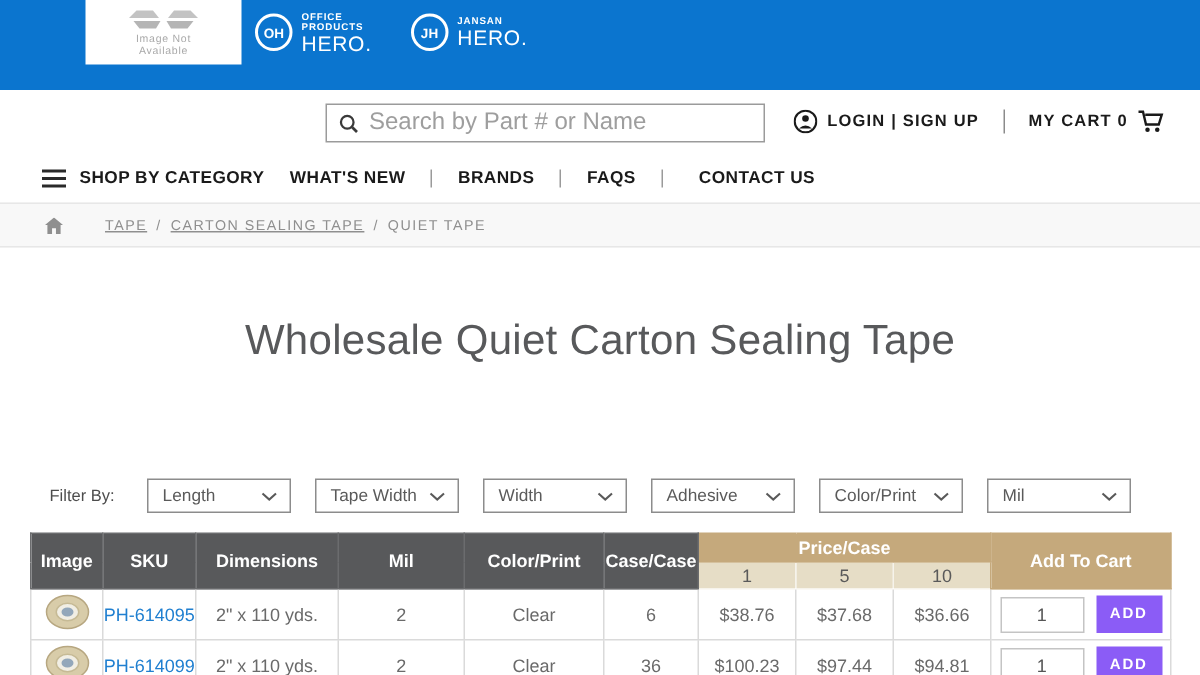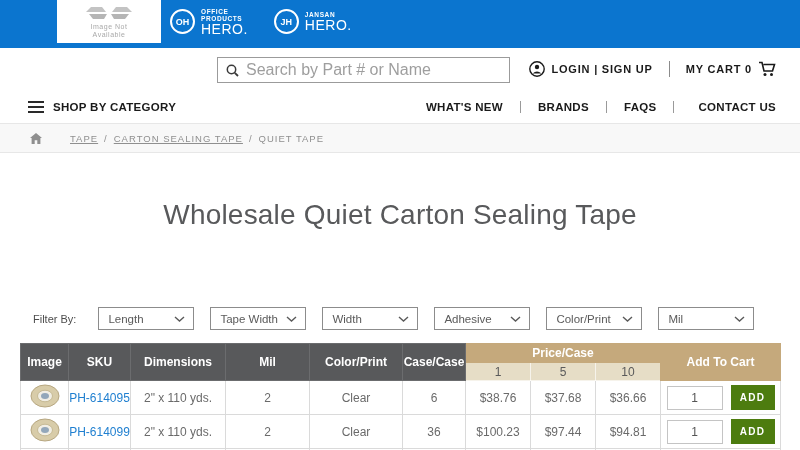--- a/index.html
+++ b/index.html
@@ -1,20 +1,20 @@
 <!DOCTYPE html>
 <html><head>
 <meta charset="utf-8">
 <style>
   * { margin:0; padding:0; box-sizing:border-box; }
   html,body { width:800px; height:450px; overflow:hidden; background:#fff;
               font-family:"Liberation Sans", sans-serif; }
 
   
-  .topbar { position:relative; height:48px; background:#0b75cf; }
+  .topbar { position:relative; height:60px; background:#0b75cf; }
   .logo-box { position:absolute; left:57px; top:0; width:104px; height:43px;
               background:#fff; display:flex; flex-direction:column;
               align-items:center; justify-content:center; cursor:pointer; }
   .logo-box .ph-text { font-size:7px; color:#a9a9a9; line-height:8px; text-align:center; letter-spacing:.5px; }
   .hero-logos { position:absolute; left:170px; top:0; height:43px; display:flex; align-items:center; gap:26px; }
   .hero-logo { display:flex; align-items:center; gap:6px; color:#fff; cursor:pointer; }
   .hero-badge { width:25px; height:25px; border:2px solid #fff; border-radius:50%;
                 display:flex; align-items:center; justify-content:center;
                 font-size:9px; font-weight:bold; }
   .hero-text .small { font-size:6.5px; font-weight:bold; letter-spacing:.6px; line-height:7px; }
@@ -26,21 +26,21 @@
                 border:1px solid #9b9b9b; display:flex; align-items:center; padding:0 8px; }
   .search-box input { border:none; outline:none; flex:1; font-size:16px; color:#444;
                       font-family:"Liberation Sans", sans-serif; margin-left:7px; }
   .search-box input::placeholder { color:#9e9e9e; }
   .account { position:absolute; right:24px; top:0; height:42px; display:flex; align-items:center; }
   .acct-link { display:flex; align-items:center; gap:6px; font-size:11px; font-weight:bold;
                letter-spacing:.8px; color:#1a1a1a; cursor:pointer; }
   .acct-divider { width:1px; height:16px; background:#8b8b8b; margin:0 16px; }
 
   
-  .nav-row { height:33px; display:flex; align-items:center; justify-content:space-between;
+  .nav-row { height:33px; display:flex; align-items:center; justify-content:flex-start;
              padding:0 24px 0 28px; background:#fff; }
   .shop-cat { display:flex; align-items:center; gap:9px; font-size:11.5px; font-weight:bold;
               letter-spacing:.3px; color:#1a1a1a; cursor:pointer; }
   .burger { display:flex; flex-direction:column; gap:3px; }
   .burger i { display:block; width:16px; height:2px; background:#2a2a2a; }
   .nav-items { display:flex; align-items:center; list-style:none; }
   .nav-items li { font-size:11.5px; font-weight:bold; letter-spacing:.3px; color:#1a1a1a;
                   padding:0 17px; cursor:pointer; }
   .nav-items li + li { border-left:1px solid #9a9a9a; }
   .nav-items li:last-child { padding-right:0;padding-left:24px; }
@@ -75,21 +75,21 @@
   th.tan { background:#c5a97c; border-color:#c5a97c; }
   th.tier { background:#e6ddc6; color:#5a5a5a; font-weight:normal;
             border-color:rgba(255,255,255,.65); }
   tbody tr { height:30px; }
   tbody td { color:#6a6a6a; text-align:center; background:#fff; }
   td.sku a { color:#1f7fd0; text-decoration:none; cursor:pointer; }
   td.img-cell { padding:2px 0; }
   .cart-cell { display:flex; align-items:center; justify-content:center; gap:8px; }
   .qty-input { width:56px; height:24px; border:1px solid #c4c4c4; text-align:center;
                font-size:12px; color:#555; font-family:"Liberation Sans", sans-serif; }
-  .add-btn { width:44px; height:25px; background:#4d7c0f; color:#fff; border:none;
+  .add-btn { width:44px; height:25px; background:#8b5cf6; color:#fff; border:none;
              font-size:10px; font-weight:bold; letter-spacing:1.2px; cursor:pointer;
              font-family:"Liberation Sans", sans-serif; }
 </style>
 </head>
 <body>
 
 <div class="topbar">
   <div class="logo-box">
     <svg width="52" height="18" viewBox="0 0 52 18">
       <polygon points="3,7 23,7 19,2 8,2" fill="#c3c3c3"></polygon>

